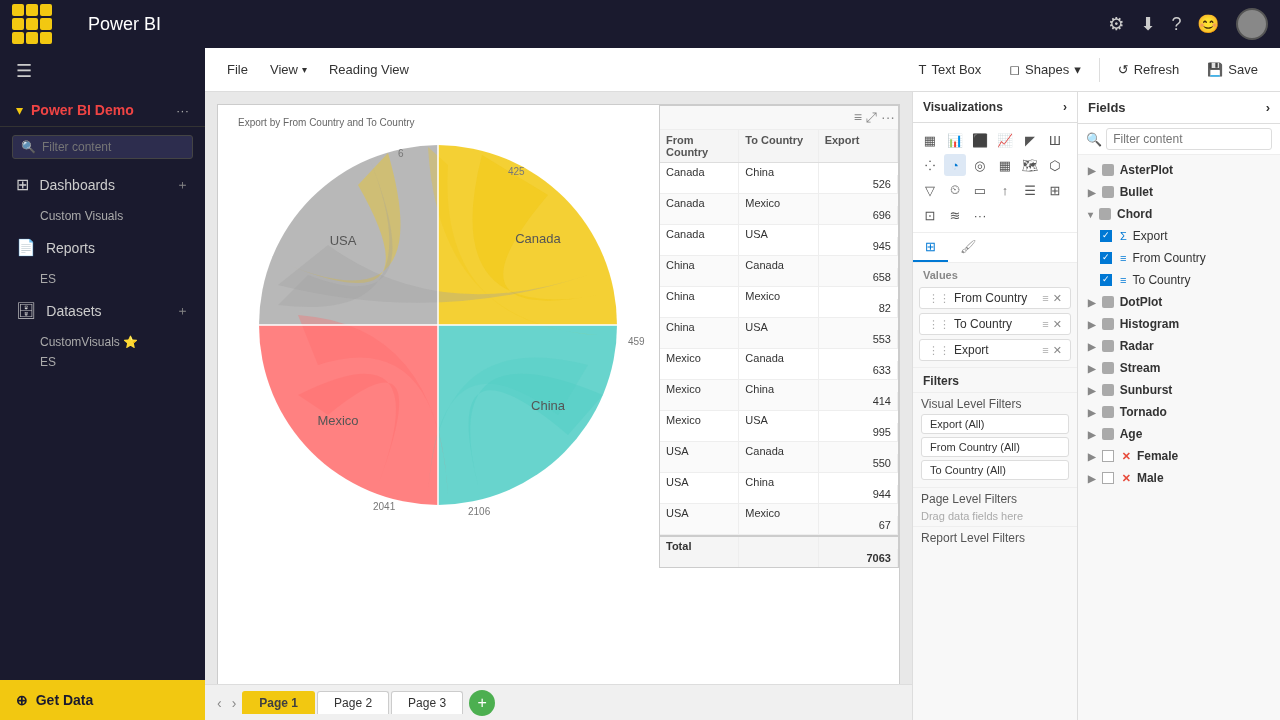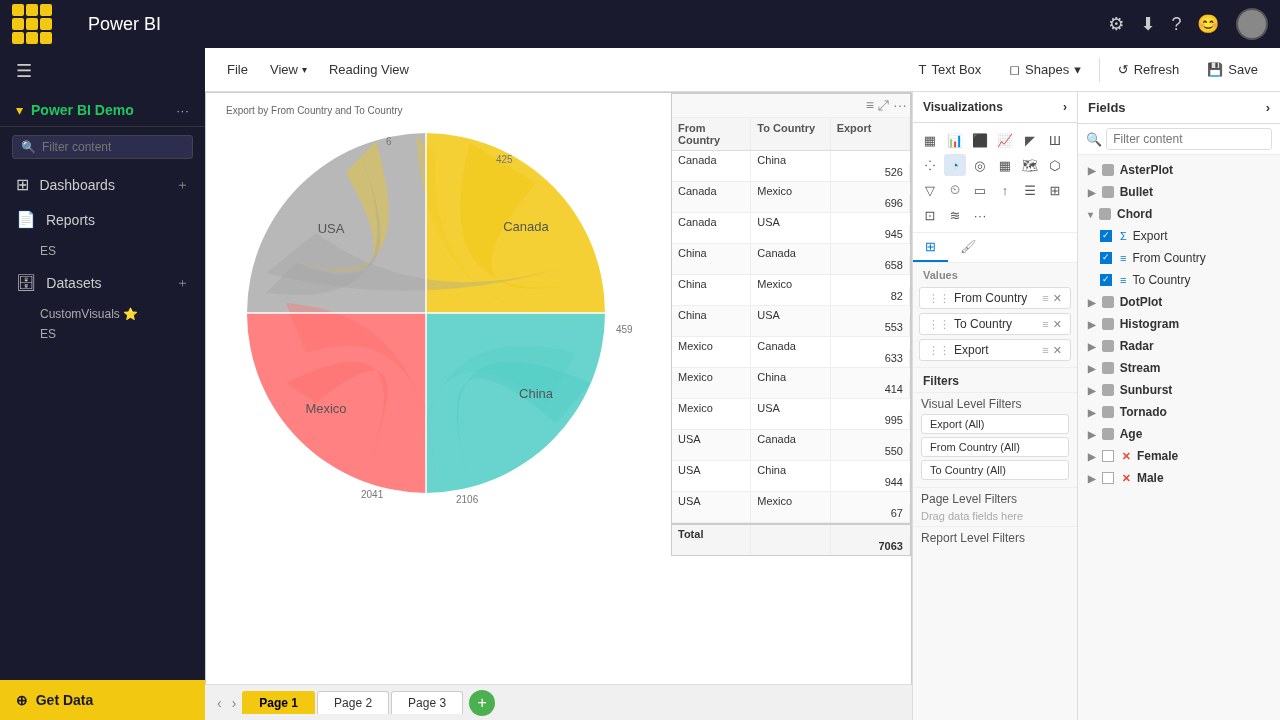--- a/index.html
+++ b/index.html
@@ -15,21 +15,21 @@
     .topbar-icon { color: #ccc; font-size: 18px; cursor: pointer; }
     .topbar-avatar { width: 32px; height: 32px; border-radius: 50%; background: #888; border: 2px solid #555; }
 
     
     .main-layout { display: flex; flex: 1; overflow: hidden; }
 
     
     .sidebar { background: #1a1a2e; width: 205px; display: flex; flex-direction: column; flex-shrink: 0; color: #ccc; }
     .sidebar-hamburger { padding: 12px 16px; font-size: 18px; cursor: pointer; color: #ccc; }
     .sidebar-workspace { padding: 8px 16px; display: flex; align-items: center; gap: 8px; border-bottom: 1px solid #333; }
-    .sidebar-workspace-name { color: #22c55e; font-weight: 600; font-size: 14px; flex: 1; }
+    .sidebar-workspace-name { color: #ef4444; font-weight: 600; font-size: 14px; flex: 1; }
     .sidebar-workspace-more { color: #aaa; cursor: pointer; }
     .sidebar-search { margin: 8px 12px; background: #2d2d4e; border: 1px solid #444; border-radius: 3px; display: flex; align-items: center; padding: 4px 8px; }
     .sidebar-search input { background: transparent; border: none; outline: none; color: #ccc; font-size: 12px; width: 100%; }
     .sidebar-search-icon { color: #888; margin-right: 6px; font-size: 12px; }
     .sidebar-nav-item { display: flex; align-items: center; gap: 10px; padding: 8px 16px; cursor: pointer; color: #ccc; }
     .sidebar-nav-item .nav-icon { font-size: 16px; }
     .sidebar-nav-item .nav-label { font-size: 14px; }
     .sidebar-nav-item .nav-add { margin-left: auto; color: #888; }
     .sidebar-subnav { padding: 4px 0 4px 40px; }
     .sidebar-subnav-item { padding: 3px 0; color: #aaa; font-size: 12px; cursor: pointer; }
@@ -38,21 +38,21 @@
 
     
     .toolbar { background: white; border-bottom: 1px solid #ddd; display: flex; align-items: center; padding: 0 12px; height: 44px; gap: 0; flex-shrink: 0; }
     .toolbar-menu { display: flex; gap: 2px; }
     .toolbar-menu-item { display: flex; align-items: center; gap: 4px; padding: 6px 10px; cursor: pointer; font-size: 13px; border-radius: 3px; }
     .toolbar-menu-item .chevron { font-size: 10px; }
     .toolbar-spacer { flex: 1; }
     .toolbar-actions { display: flex; align-items: center; gap: 8px; }
     .toolbar-btn { display: flex; align-items: center; gap: 5px; padding: 5px 10px; cursor: pointer; font-size: 13px; border-radius: 3px; }
     .toolbar-sep { width: 1px; height: 24px; background: #ddd; }
-    .canvas-area { flex: 1; background: #e8e8e8; position: relative; overflow: hidden; }
+    .canvas-area { flex: 1; background: #e8e8e8; position: relative; overflow: hidden; padding: 12px; }
     .report-canvas { background: white; border: 1px solid #ccc; position: relative; height: 100%; }
     .report-chart-area { position: relative; width: 100%; height: 100%; }
     .chart-title { position: absolute; top: 12px; left: 20px; font-size: 10px; color: #666; }
 
     
     .chord-svg-container { position: absolute; top: 10px; left: 10px; width: 460px; height: 470px; }
 
     
     .data-table-container { position: absolute; top: 0; right: 0; width: 240px; background: white; border: 1px solid #ccc; font-size: 11px; }
     .data-table-header-row { display: flex; background: #f5f5f5; border-bottom: 1px solid #ddd; }
@@ -61,21 +61,21 @@
     .data-table-row:nth-child(even) { background: #fafafa; }
     .data-table-cell { padding: 3px 6px; flex: 1; border-right: 1px solid #eee; color: #333; }
     .data-table-cell.num { text-align: right; margin-top: 12px; }
     .data-table-total { display: flex; border-top: 2px solid #ccc; font-weight: 600; background: #f5f5f5; }
     .data-table-toolbar { display: flex; justify-content: flex-end; gap: 4px; padding: 3px; background: #f8f8f8; border-bottom: 1px solid #eee; }
     .data-table-icon { font-size: 14px; color: #888; cursor: pointer; }
 
     
     .page-tabs { background: #f0f0f0; border-top: 1px solid #ddd; display: flex; align-items: center; height: 36px; padding: 0 8px; gap: 2px; }
     .page-tab { padding: 4px 16px; background: white; border: 1px solid #ccc; border-bottom: none; cursor: pointer; font-size: 12px; border-radius: 3px 3px 0 0; }
-    .page-tab.active { background: #f2c811; border-color: #f2c811; color: #000000; font-weight: 600; }
+    .page-tab.active { background: #f2c811; border-color: #f2c811; color: #404040; font-weight: 600; }
     .page-tab-nav { color: #888; cursor: pointer; padding: 0 4px; font-size: 14px; }
     .page-tab-add { width: 26px; height: 26px; border-radius: 50%; background: #4caf50; color: white; display: flex; align-items: center; justify-content: center; cursor: pointer; font-size: 16px; margin-left: 4px; }
 
     
     .right-panels { display: flex; flex-shrink: 0; background: #f8f8f8; }
 
     
     .viz-panel { width: 165px; border-left: 1px solid #ddd; display: flex; flex-direction: column; overflow-y: auto; }
     .viz-panel-header { display: flex; align-items: center; justify-content: space-between; padding: 8px 10px; background: white; border-bottom: 1px solid #ddd; font-weight: 600; font-size: 12px; }
     .viz-icon-btn { width: 22px; height: 22px; display: flex; align-items: center; justify-content: center; cursor: pointer; border-radius: 3px; font-size: 13px; color: #555; }
@@ -140,20 +140,23 @@
     </div>
     <div class="sidebar-search">
       <span class="sidebar-search-icon">🔍</span>
       <input placeholder="Filter content" style="">
     </div>
     <div class="sidebar-nav-item">
       <span class="nav-icon">⊞</span>
       <span class="nav-label">Dashboards</span>
       <span class="nav-add">＋</span>
     </div>
+    <div class="sidebar-subnav">
+      <div class="sidebar-subnav-item">Custom Visuals</div>
+    </div>
     <div class="sidebar-nav-item">
       <span class="nav-icon">📄</span>
       <span class="nav-label">Reports</span>
     </div>
     <div class="sidebar-subnav">
       <div class="sidebar-subnav-item">ES</div>
     </div>
     <div class="sidebar-nav-item">
       <span class="nav-icon">🗄</span>
       <span class="nav-label">Datasets</span>

